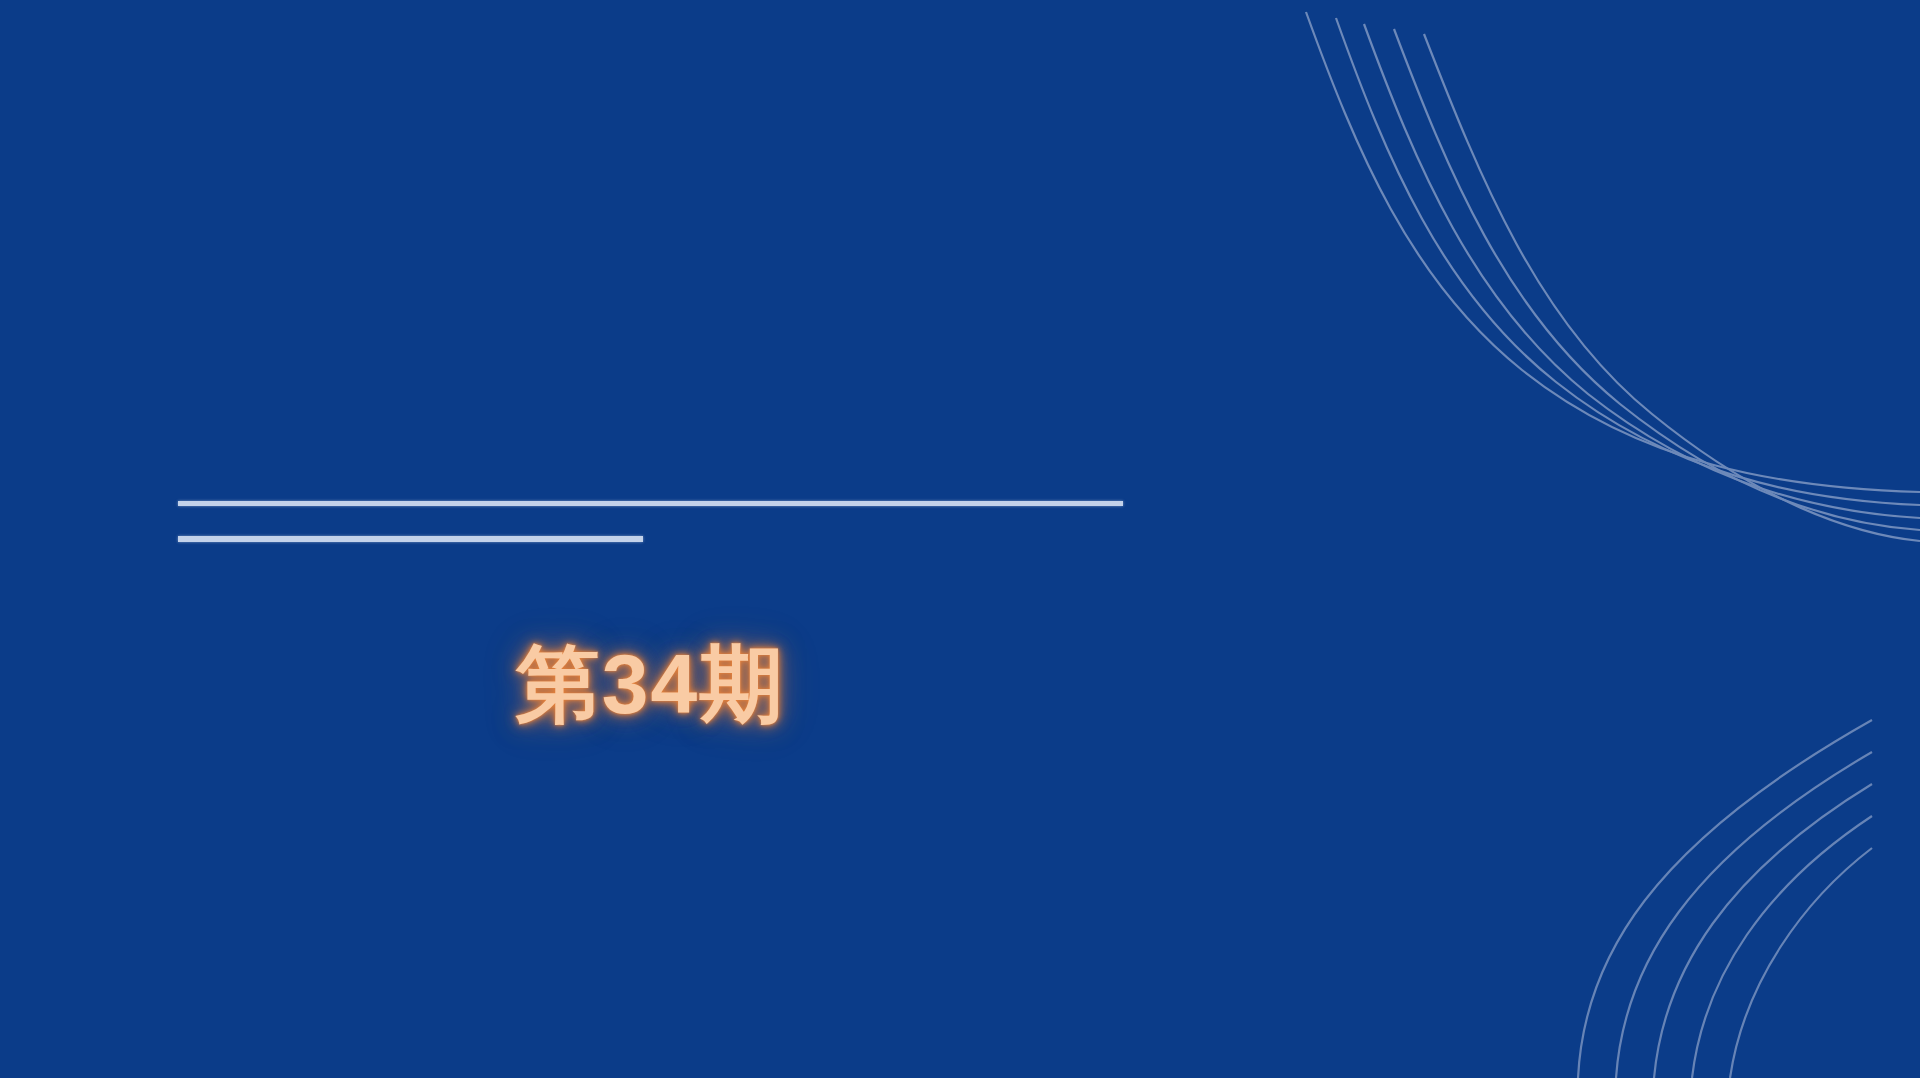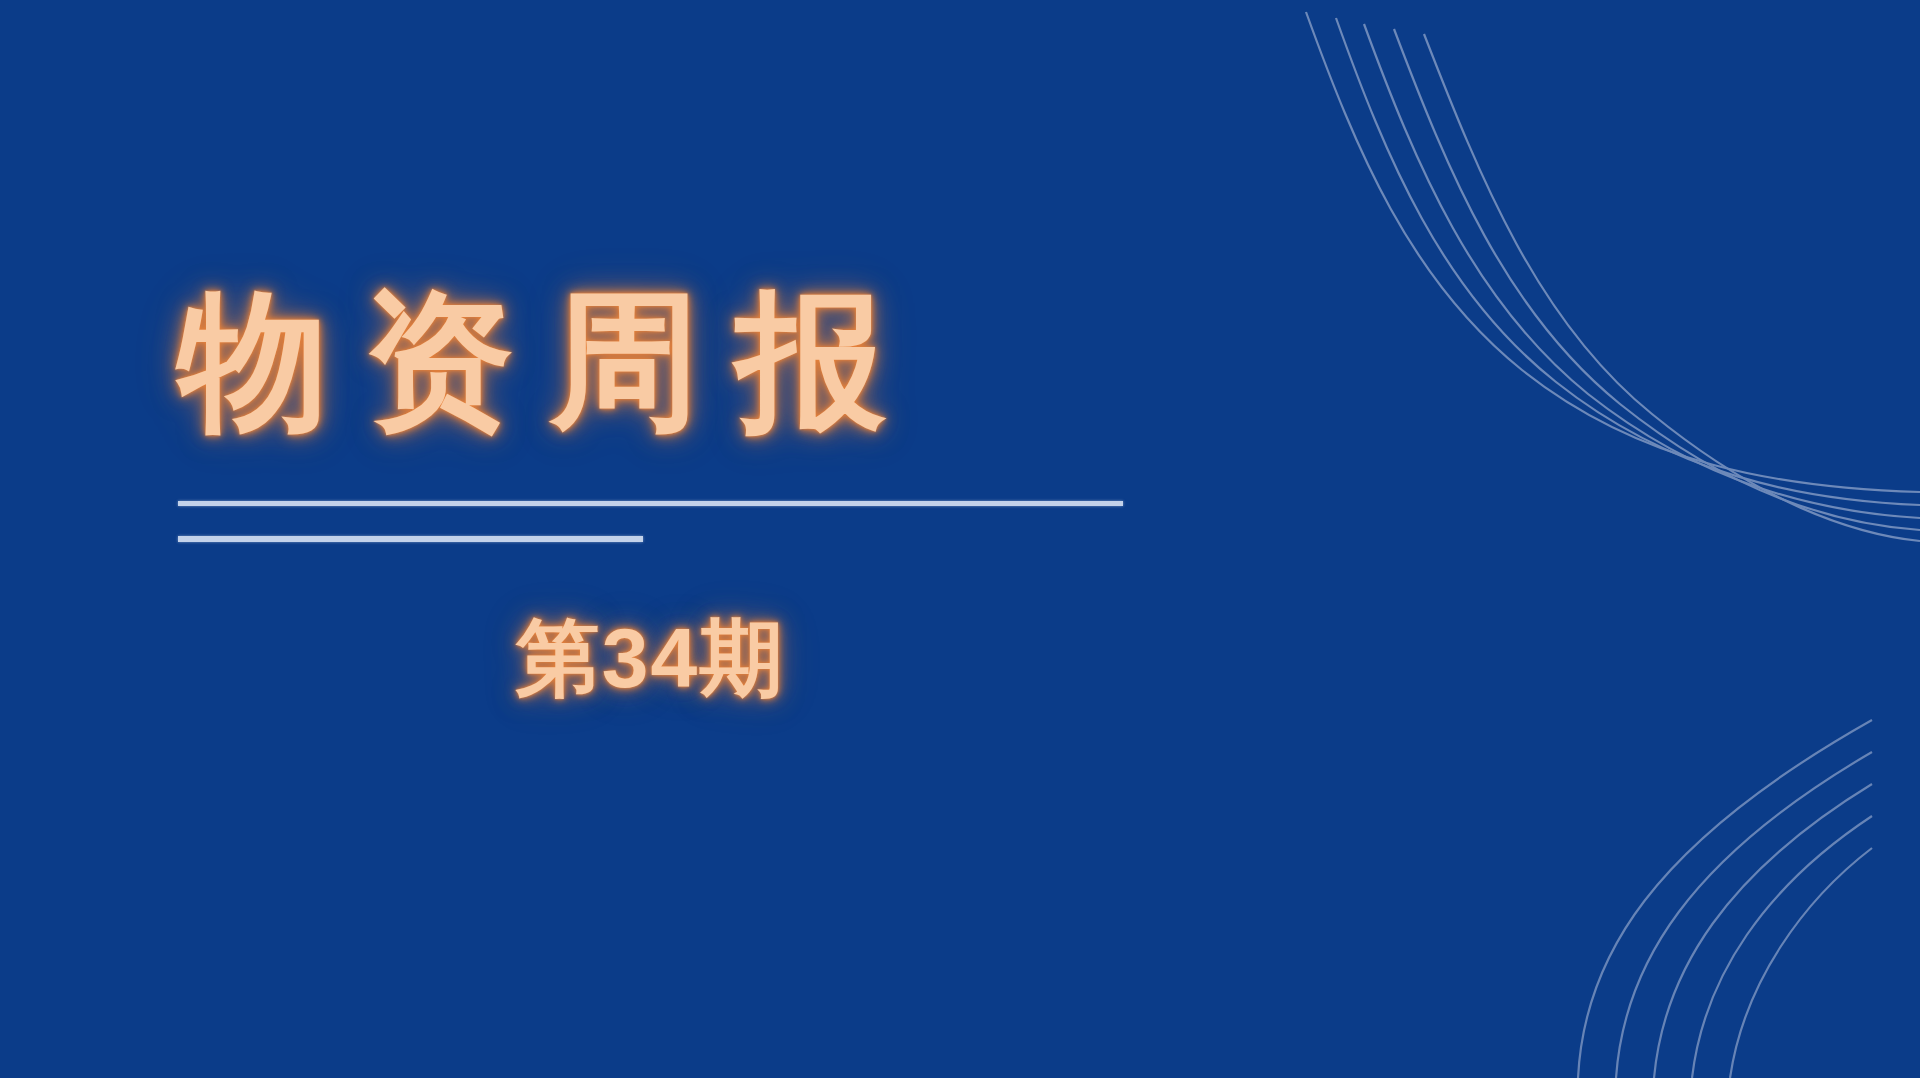--- a/index.html
+++ b/index.html
@@ -75,21 +75,21 @@
     width: 465px;
     height: 6px;
     background: #C3D2EA;
     box-shadow: 0 0 3px rgba(195,210,234,0.6);
   }
 
   
   #page-subtitle {
     position: absolute;
     left: 178px;
-    top: 616px;
+    top: 642px;
     width: 945px;
     text-align: center;
     font-size: 84px;
     line-height: 1.0;
     letter-spacing: 2px;
     font-weight: 700;
     color: #F9CBA4;
     text-shadow:
        0 0  2px #E8823A,
        0 0  6px #E8823A,
@@ -118,22 +118,19 @@
   <svg id="deco-bottom-right" class="deco" viewBox="0 0 660 420" xmlns="http://www.w3.org/2000/svg">
     <g fill="none" stroke="#8EA3CA" stroke-width="2.2" opacity="0.7">
       <path d="M 318 420 C 324 300, 392 186, 612 62"></path>
       <path d="M 356 420 C 364 306, 430 200, 612 94"></path>
       <path d="M 394 420 C 404 312, 468 214, 612 126"></path>
       <path d="M 432 420 C 444 318, 506 228, 612 158"></path>
       <path d="M 470 420 C 484 324, 544 242, 612 190"></path>
     </g>
   </svg>
 
-  <div id="title-block">
-    <h1 id="page-title">物资周报</h1>
-  </div>
 
   <div id="rule-long"></div>
   <div id="rule-short"></div>
 
   <div id="page-subtitle">第34期</div>
 
 </div>
 
 </body></html>

